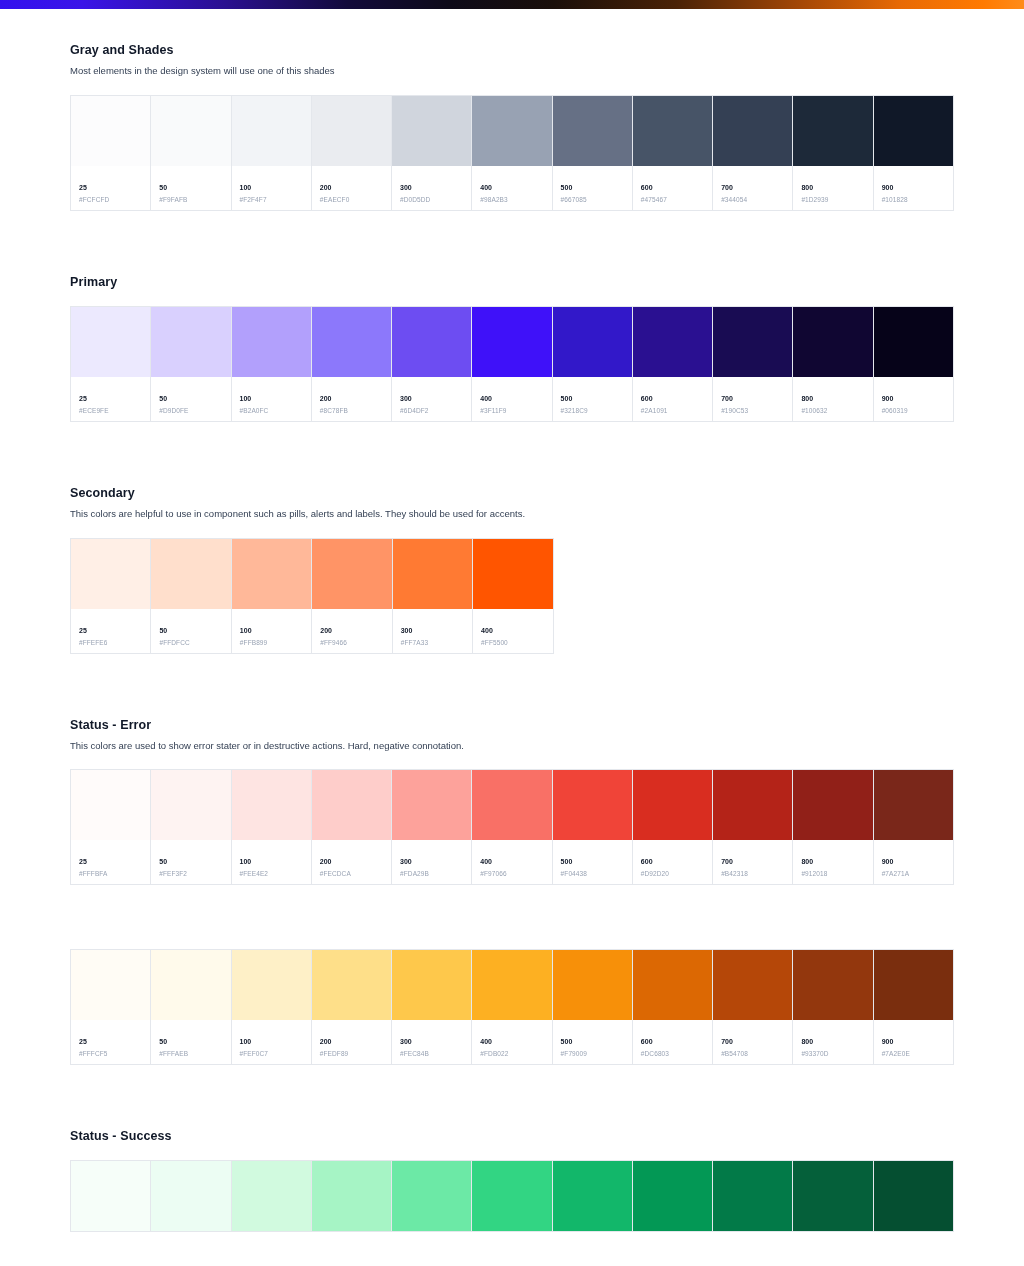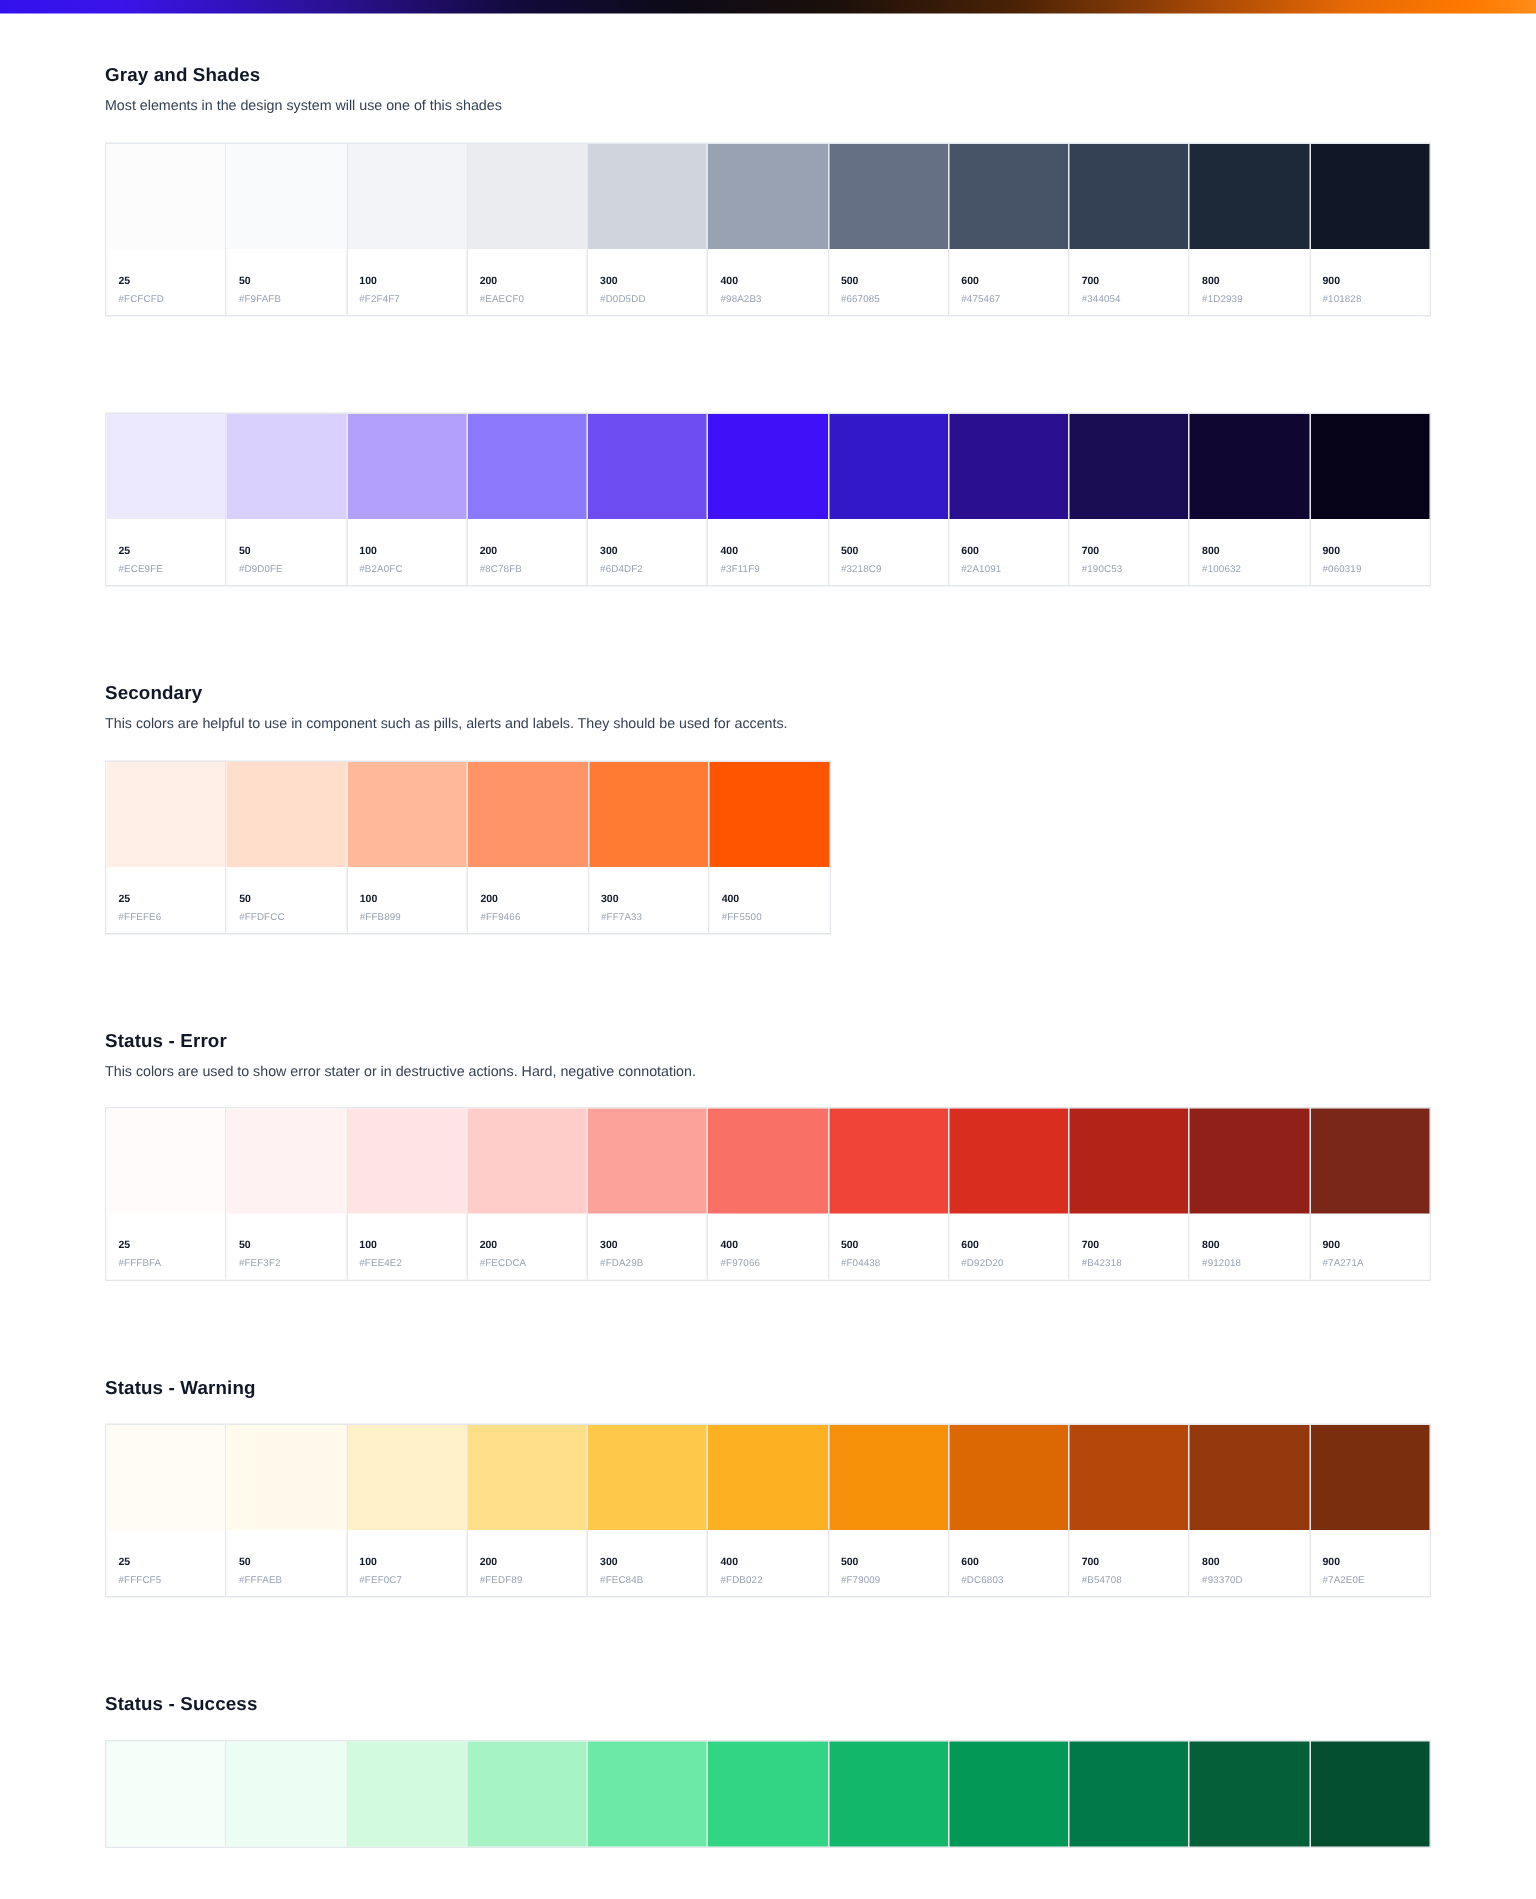--- a/index.html
+++ b/index.html
@@ -187,20 +187,21 @@
             <div class="swatch-chip" style="background-color: rgb(16, 24, 40);"></div>
             <div class="swatch-meta">
               <div class="swatch-step">900</div>
               <div class="swatch-hex">#101828</div>
             </div>
           </div>
         </div>
       </div>
       <div class="spacer-lg"></div>
       <div class="section">
+        <div class="section-title">Primary</div>
         <div class="swatch-grid">
           <div class="swatch">
             <div class="swatch-chip" style="background-color: rgb(236, 233, 254);"></div>
             <div class="swatch-meta">
               <div class="swatch-step">25</div>
               <div class="swatch-hex">#ECE9FE</div>
             </div>
           </div>
           <div class="swatch">
             <div class="swatch-chip" style="background-color: rgb(217, 208, 254);"></div>
@@ -402,21 +403,20 @@
             <div class="swatch-chip" style="background-color: rgb(122, 39, 26);"></div>
             <div class="swatch-meta">
               <div class="swatch-step">900</div>
               <div class="swatch-hex">#7A271A</div>
             </div>
           </div>
         </div>
       </div>
       <div class="spacer-lg"></div>
       <div class="section">
-        <div class="section-title">Status - Warning</div>
         <div class="swatch-grid">
           <div class="swatch">
             <div class="swatch-chip" style="background-color: rgb(255, 252, 245);"></div>
             <div class="swatch-meta">
               <div class="swatch-step">25</div>
               <div class="swatch-hex">#FFFCF5</div>
             </div>
           </div>
           <div class="swatch">
             <div class="swatch-chip" style="background-color: rgb(255, 250, 235);"></div>

